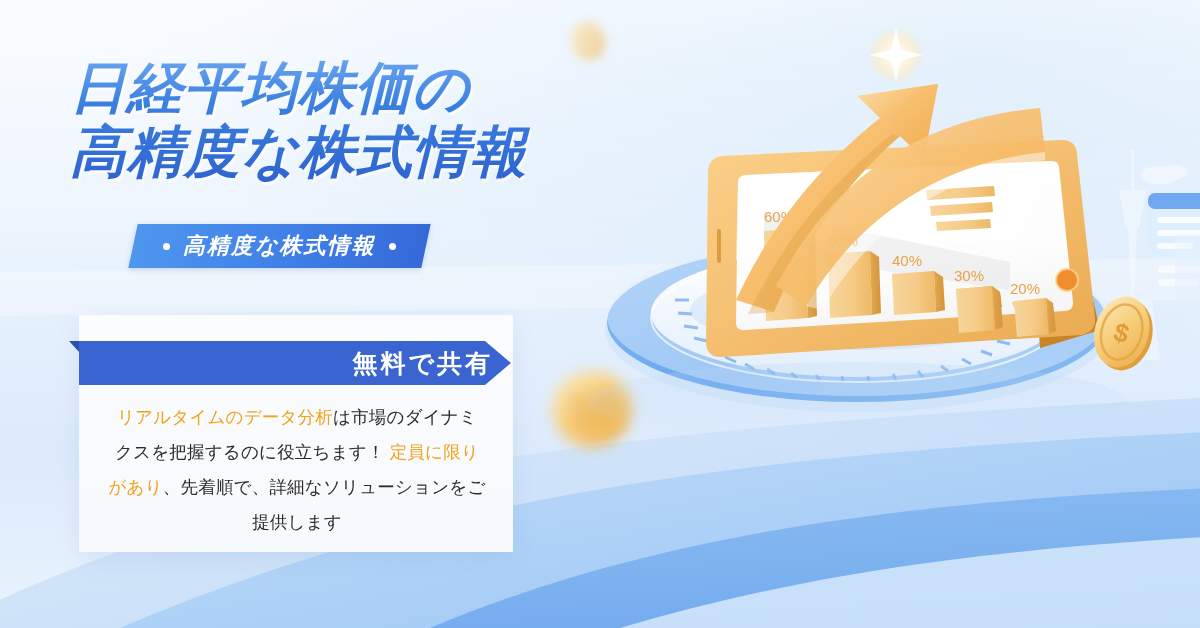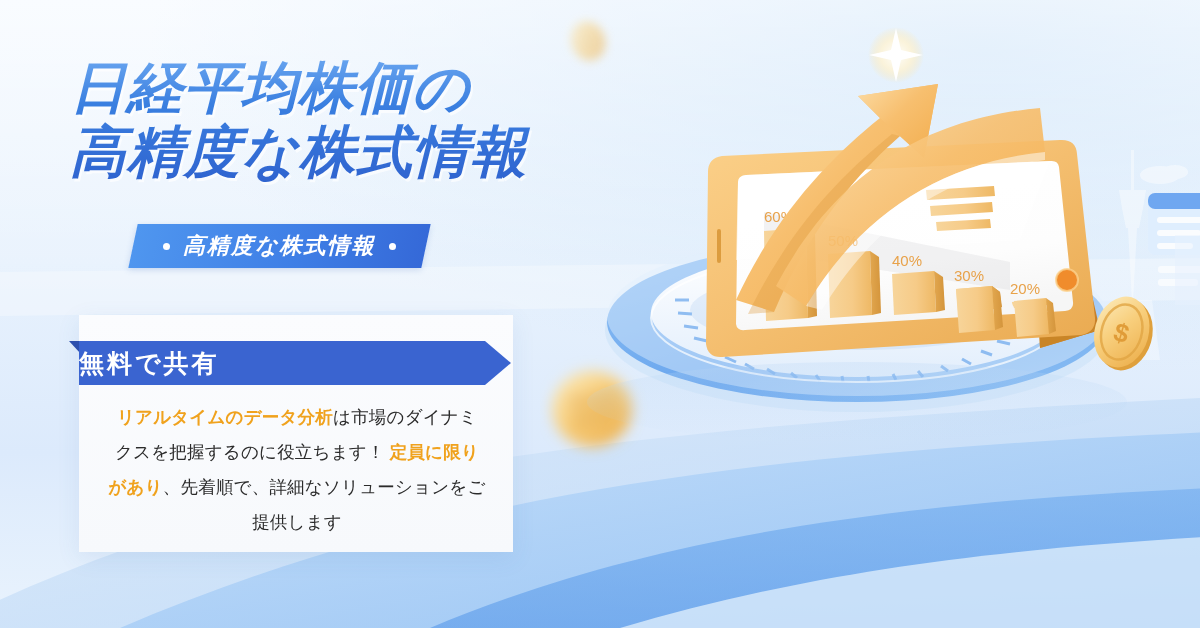--- a/index.html
+++ b/index.html
@@ -67,21 +67,21 @@
 
   .ribbon-wrap{
     position:absolute; left:69px; top:341px;
     width:442px; height:44px;
   }
   .ribbon{
     position:absolute; left:10px; top:0;
     width:432px; height:44px;
     background:#3a64d0;
     clip-path:polygon(0 0, calc(100% - 26px) 0, 100% 50%, calc(100% - 26px) 100%, 0 100%);
-    display:flex; align-items:center; justify-content:flex-start;
+    display:flex; align-items:center; justify-content:flex-end;
   }
   .ribbon .rtext{
     color:#ffffff; font-size:25px; font-weight:bold;
     letter-spacing:3px; margin-right:18px; white-space:nowrap;
   }
   .ribbon-tail{
     position:absolute; left:0; top:0;
     width:11px; height:12px;
     background:#2c4fae;
     clip-path:polygon(0 0, 100% 0, 100% 100%);
@@ -89,21 +89,21 @@
 
   .card-body{
     position:absolute; left:108px; top:400px;
     width:378px;
     text-align:center;
     font-size:17.5px;
     line-height:2.0;
     color:#2b2b2b;
     letter-spacing:.2px;
   }
-  .card-body .hl{ color:#f0a21d; font-weight:bold;text-align:center; }
+  .card-body .hl{ color:#f0a21d; font-weight:normal;text-align:center; }
 
   
   .illus{ position:absolute; left:540px; top:0; width:660px; height:628px; }
   .illus svg{ position:absolute; inset:0; }
 
   .pct{
     font-family:"Liberation Sans","DejaVu Sans",sans-serif;
     font-size:15px; fill:#e8a24a;
   }
 </style>

